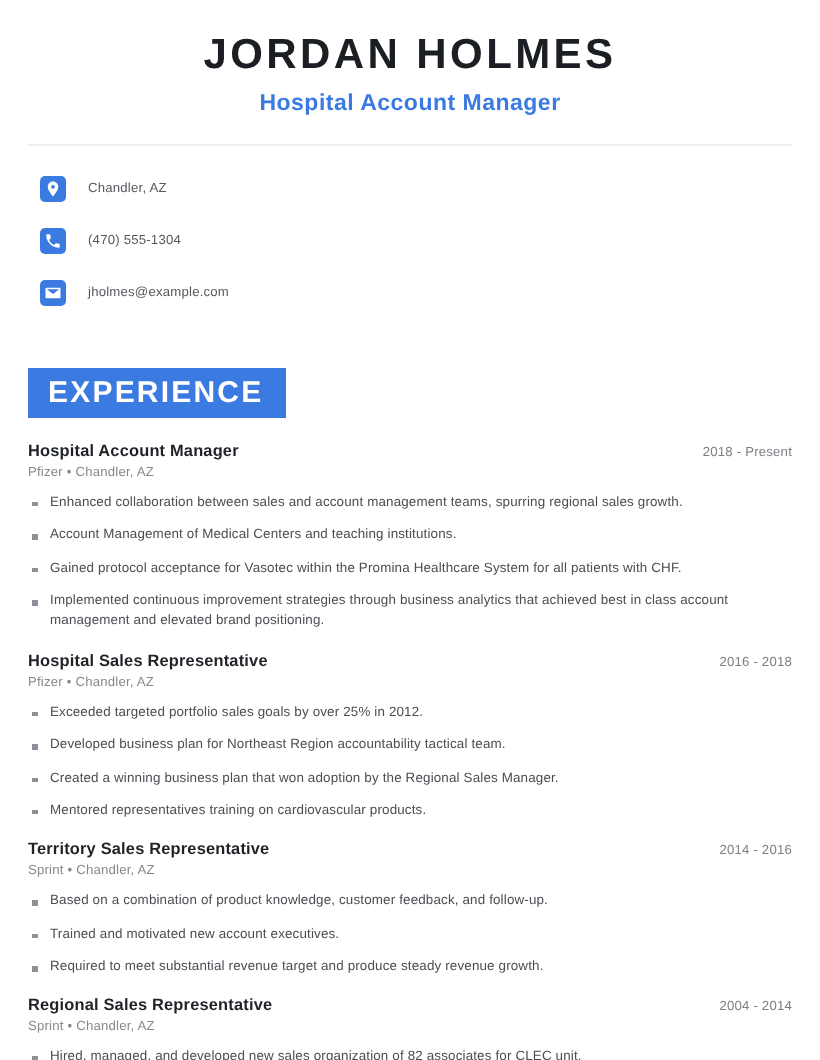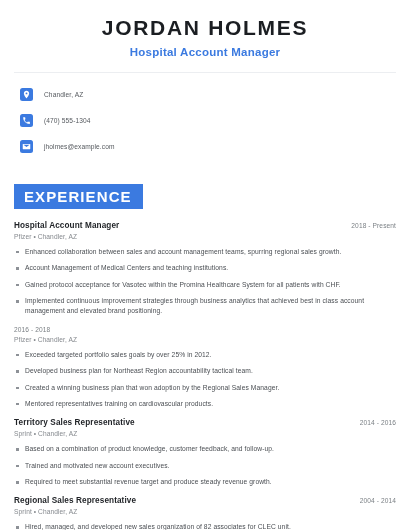--- a/index.html
+++ b/index.html
@@ -201,20 +201,21 @@
         <ul class="bullets">
           <li class="bullet">Enhanced collaboration between sales and account management teams, spurring regional sales growth.</li>
           <li class="bullet">Account Management of Medical Centers and teaching institutions.</li>
           <li class="bullet">Gained protocol acceptance for Vasotec within the Promina Healthcare System for all patients with CHF.</li>
           <li class="bullet">Implemented continuous improvement strategies through business analytics that achieved best in class account management and elevated brand positioning.</li>
         </ul>
       </div>
 
       <div class="job">
         <div class="job-head">
+          <span class="job-role">Hospital Sales Representative</span>
           <span class="job-dates">2016 - 2018</span>
         </div>
         <div class="job-meta">Pfizer • Chandler, AZ</div>
         <ul class="bullets">
           <li class="bullet">Exceeded targeted portfolio sales goals by over 25% in 2012.</li>
           <li class="bullet">Developed business plan for Northeast Region accountability tactical team.</li>
           <li class="bullet">Created a winning business plan that won adoption by the Regional Sales Manager.</li>
           <li class="bullet">Mentored representatives training on cardiovascular products.</li>
         </ul>
       </div>

